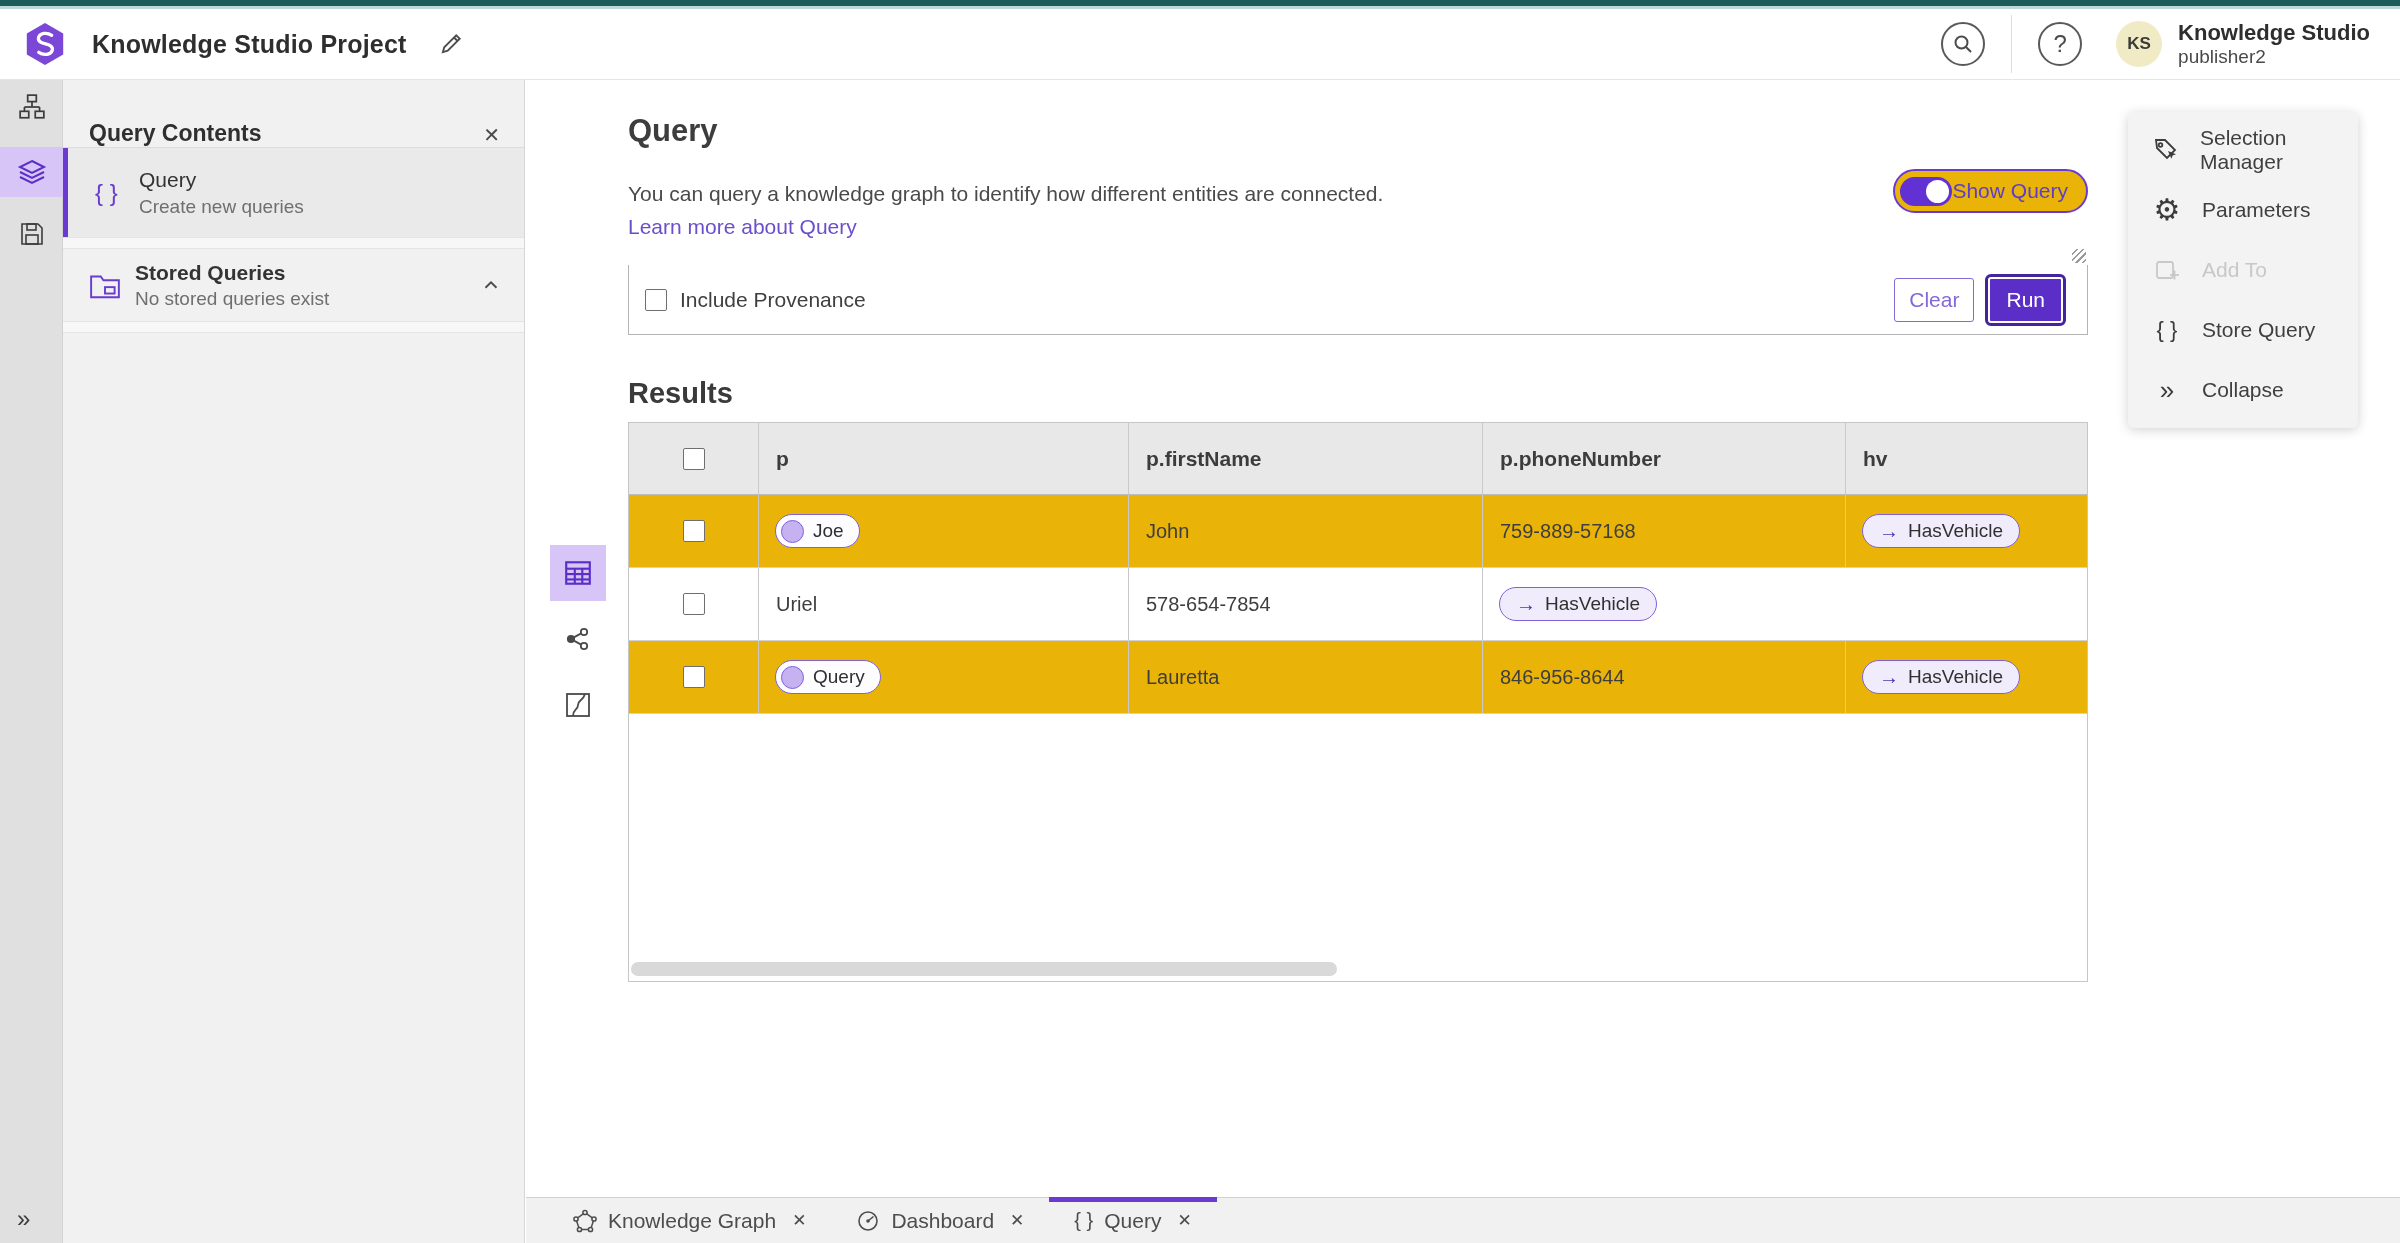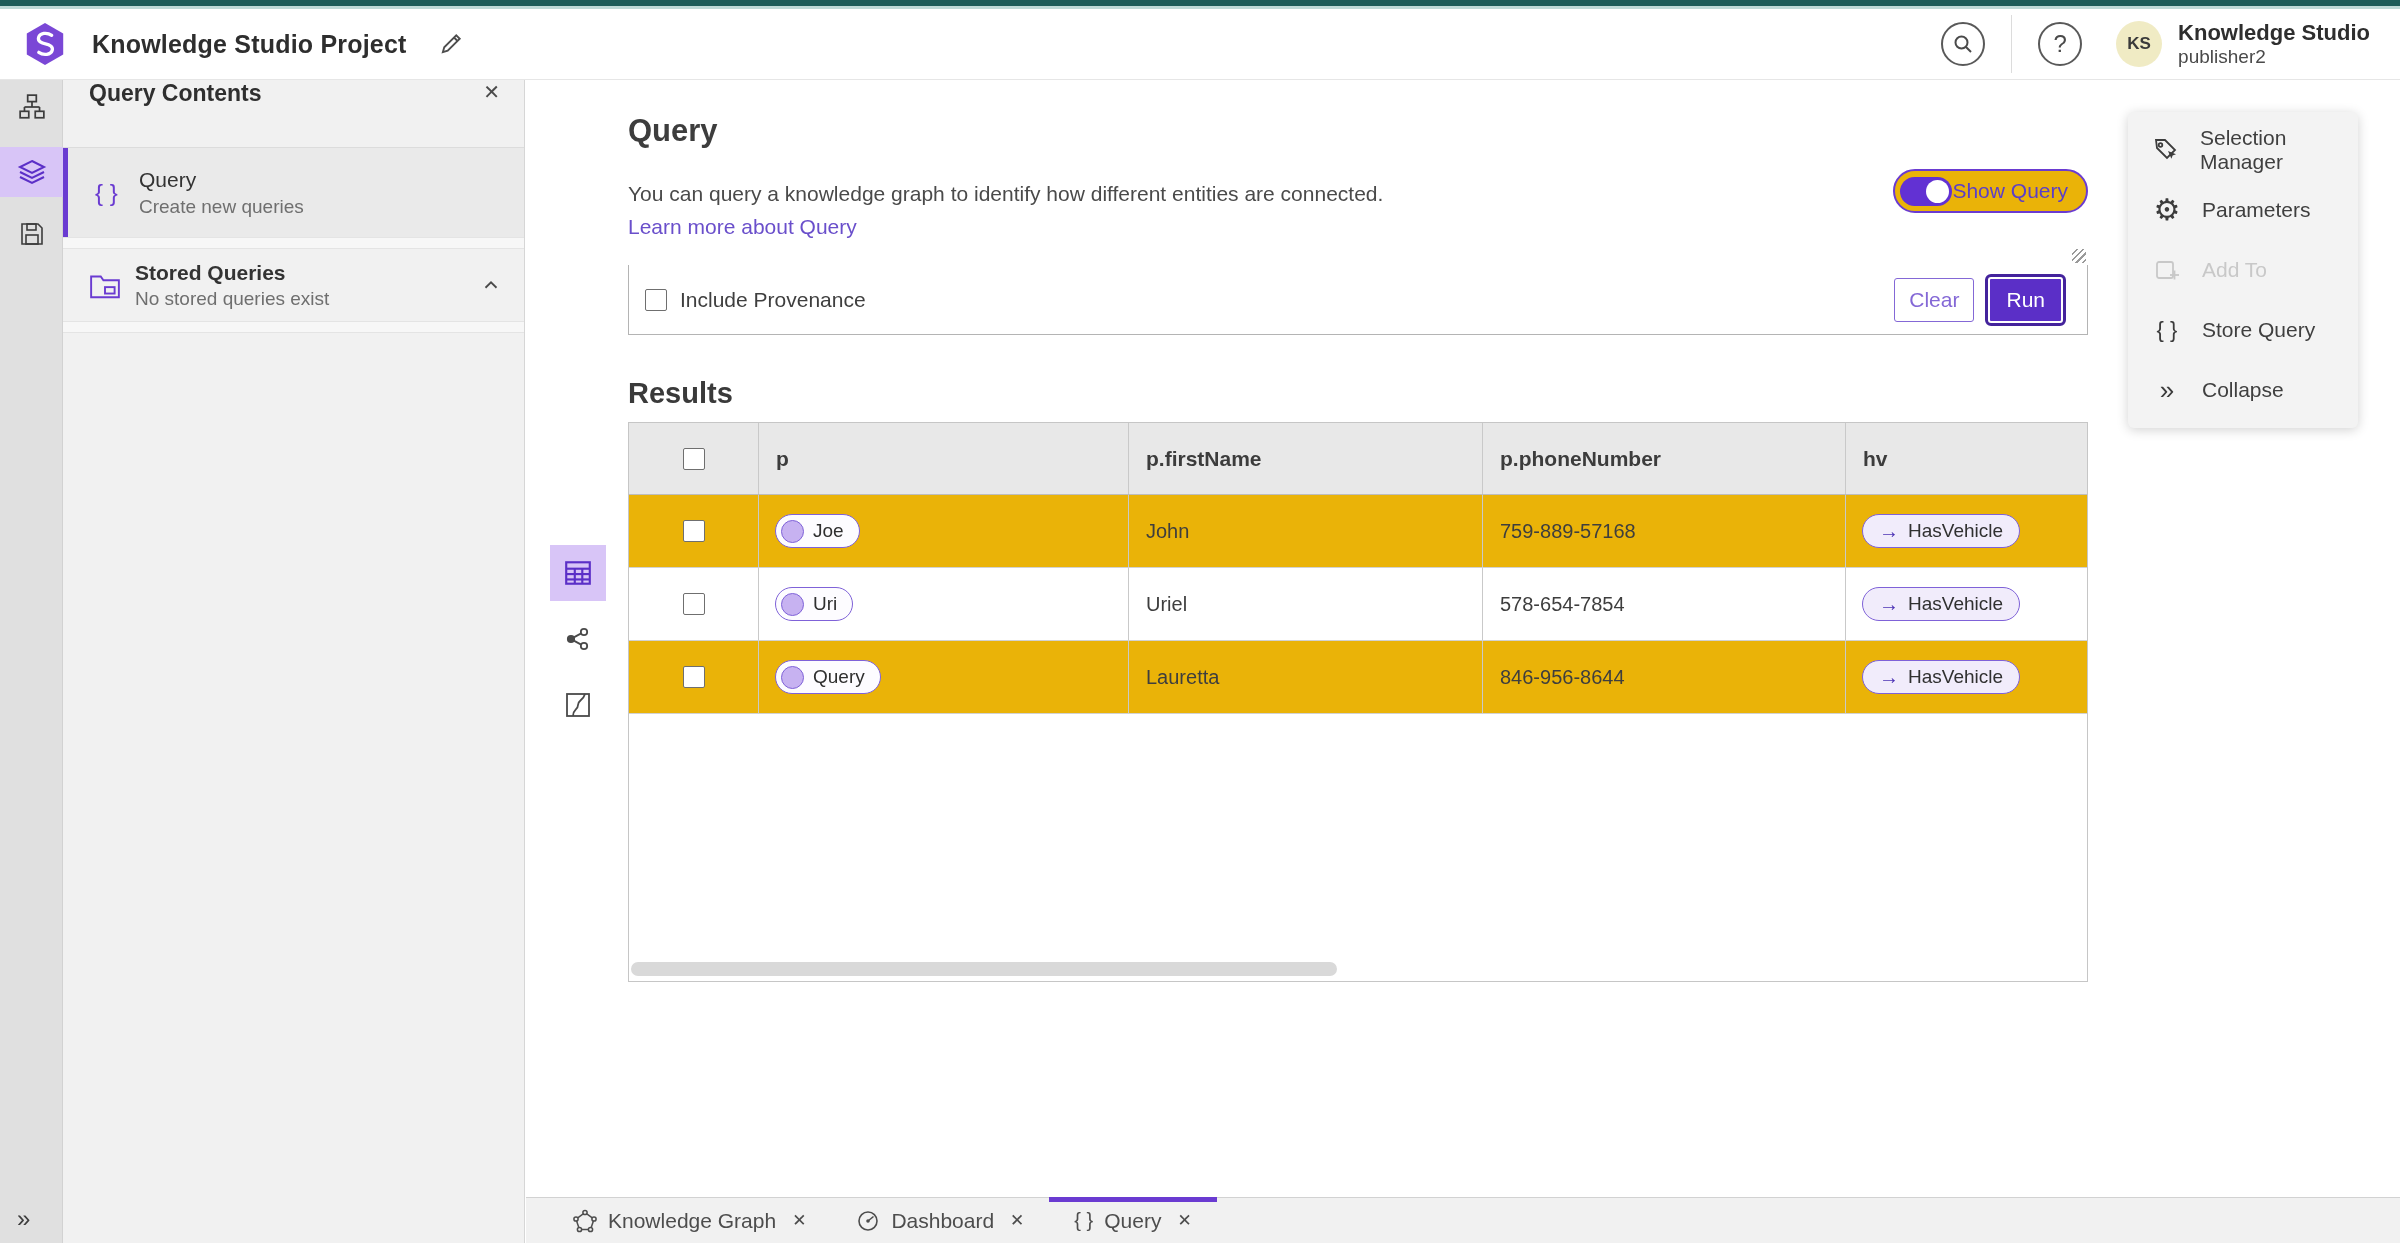--- a/index.html
+++ b/index.html
@@ -25,21 +25,21 @@
   .userblock .u2 { font-size:19px; color:#4a4a4a;}
 
   
   .rail { position:absolute; top:80px; left:0; width:63px; bottom:0; background:#e0e0e0; border-right:1px solid #d2d2d2; z-index:40;}
   .rail-btn { position:absolute; left:0; width:63px; height:50px; display:flex; align-items:center; justify-content:center; color:#3c3c3c; cursor:pointer;}
   .rail-btn.sel { background:#d8c5f7; color:#5b2fc7;}
   .rail-expand { position:absolute; bottom:10px; left:17px; font-size:24px; color:#3d3d3d; cursor:pointer;}
 
   
   .panel { position:absolute; top:80px; left:63px; width:462px; bottom:0; background:#f1f1f1; border-right:1px solid #d6d6d6; z-index:30;}
-  .panel-title-row { height:68px; display:flex; align-items:flex-start; padding:0 24px 0 26px; border-bottom:1px solid #dcdcdc;}
+  .panel-title-row { height:68px; display:flex; align-items:flex-end; padding:0 24px 0 26px; border-bottom:1px solid #dcdcdc;}
   .panel-title { font-size:23px; font-weight:600; color:#2f2f2f;}
   .panel-close { margin-left:auto; font-size:20px; color:#4a4a4a; cursor:pointer;}
   .query-item { position:relative; height:89px; background:#eaeaea; display:flex; align-items:center; padding-left:32px; cursor:pointer;}
   .query-item::before { content:''; position:absolute; left:0; top:0; bottom:0; width:5px; background:#6a3bd1;}
   .qi-icon { font-size:24px; color:#6a3bd1; font-weight:500; width:44px;}
   .qi-text .t { font-size:21px; color:#333; }
   .qi-text .s { font-size:19px; color:#6f6f6f; margin-top:4px;}
   .band { height:12px; background:#f7f7f7; border-top:1px solid #e4e4e4; border-bottom:1px solid #e4e4e4;}
   .stored-row { height:72px; display:flex; align-items:center; padding:0 22px 0 26px; cursor:pointer;}
   .st-icon { width:46px; color:#6a3bd1;}
@@ -277,26 +277,20 @@
               <span class="rel-arrow">→</span>
               <span class="rel-label">HasVehicle</span>
             </span>
           </div>
         </div>
 
         <div class="trow dr">
           <div class="tcell cbcell">
               <span class="cb"></span>
             </div>
-          <div class="tcell">
-            <span class="entity-pill">
-              <span class="entity-dot"></span>
-              <span class="entity-label">Uri</span>
-            </span>
-          </div>
           <div class="tcell cell-text">Uriel</div>
           <div class="tcell cell-text">578-654-7854</div>
           <div class="tcell">
             <span class="rel-pill">
               <span class="rel-arrow">→</span>
               <span class="rel-label">HasVehicle</span>
             </span>
           </div>
         </div>
 

